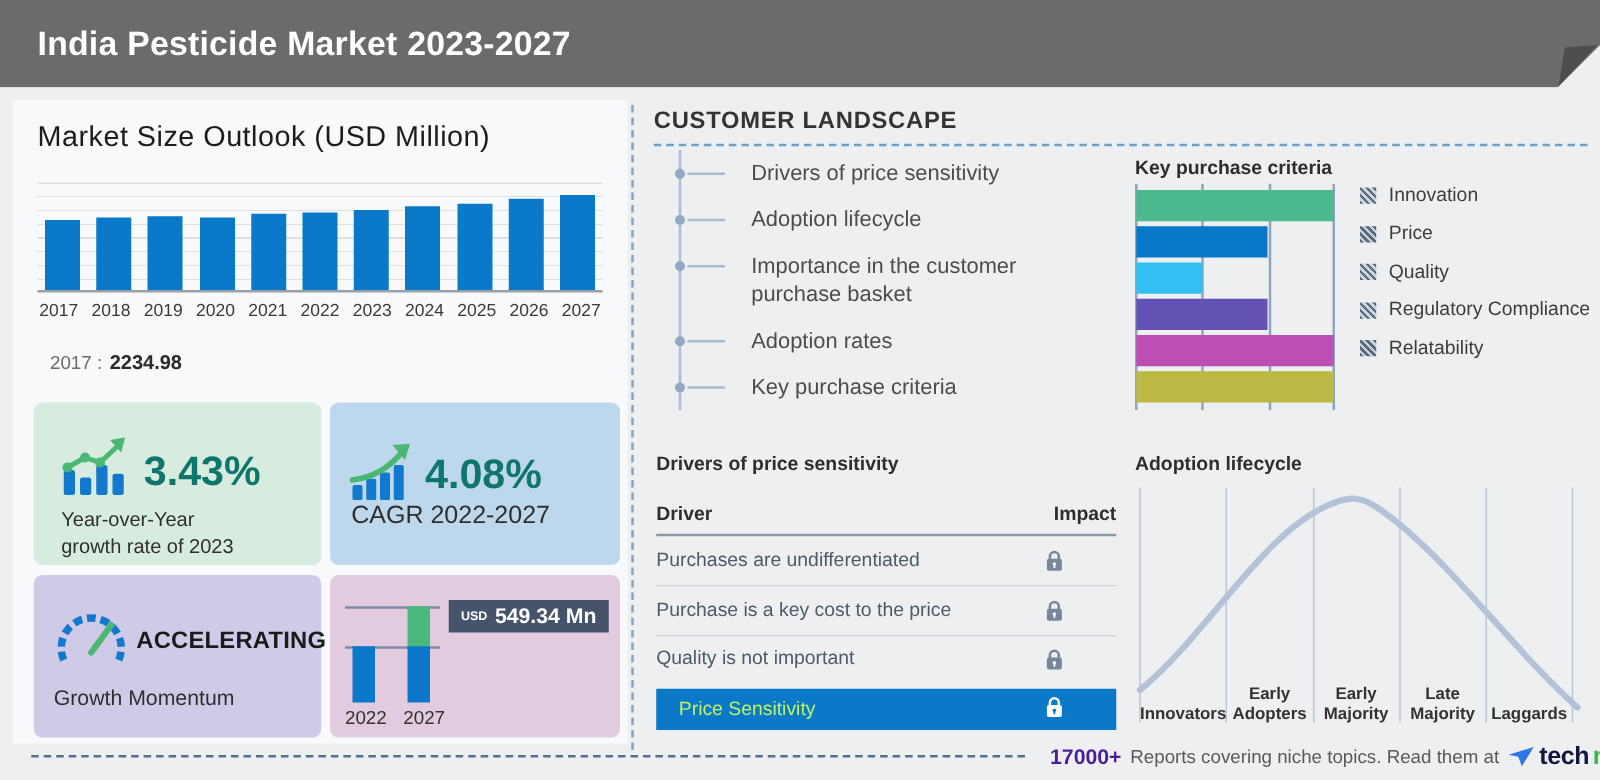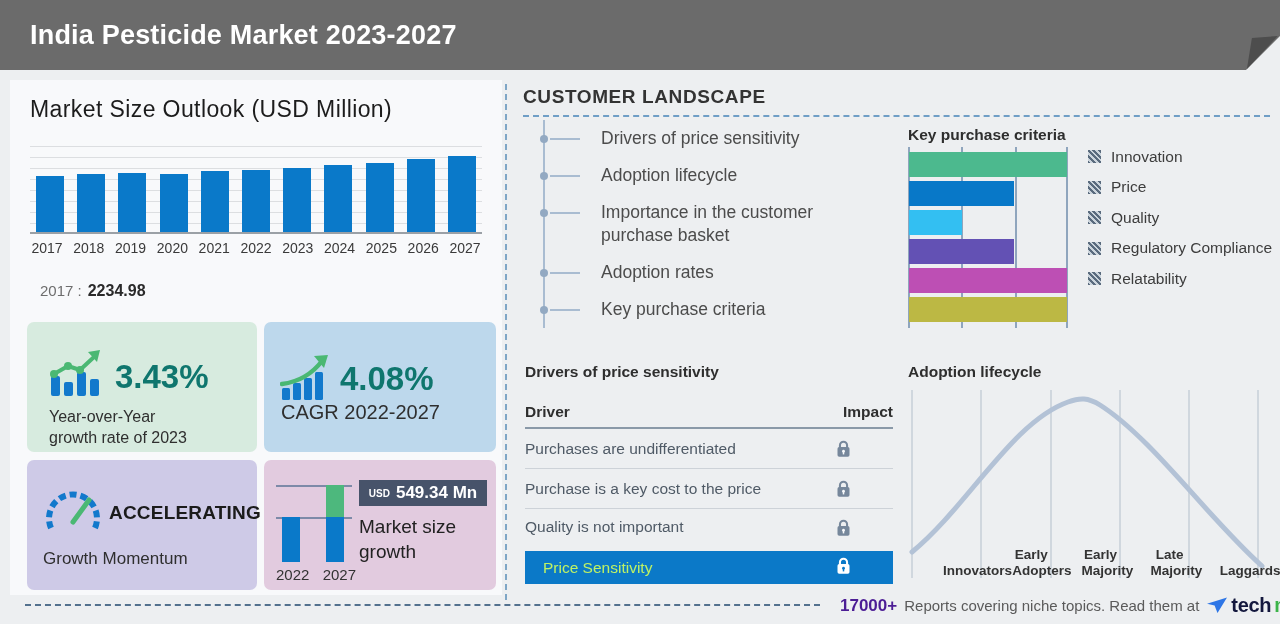--- a/index.html
+++ b/index.html
@@ -73,21 +73,21 @@
                border-bottom:2px solid #8a99a8; font-size:15.5px; font-weight:bold; color:#2e2e2e; }
   .ps-row { display:flex; justify-content:space-between; align-items:center; height:40px;
             border-bottom:1px solid #cdd2d8; font-size:15.5px; color:#4f5a66; }
   .ps-row:last-child { border-bottom:none; height:36px; }
   .ps-row .lock, .ps-highlight .lock { margin-right:42px; }
   .ps-highlight { margin-top:6px; height:33px; background:#0b79c8; display:flex; justify-content:space-between;
                   align-items:center; padding-left:18px; font-size:15.5px; color:#bef264; }
 
   
   .lc-wrap { position:absolute; left:908px; top:388px; width:362px; height:196px; }
-  .lc-label { position:absolute; width:69px; bottom:5px; text-align:center; font-size:13.5px; font-weight:bold; color:#333; line-height:16px;padding-left:31px; }
+  .lc-label { position:absolute; width:69px; bottom:5px; text-align:center; font-size:13.5px; font-weight:bold; color:#333; line-height:16px; }
 
   
   .footer-line { position:absolute; left:25px; top:604px; width:795px; border-top:2px dashed #53718e; }
   .footer { position:absolute; left:840px; top:594px; display:flex; align-items:center; gap:7px; white-space:nowrap; }
   .footer .cnt { font-size:17px; font-weight:bold; color:#4c1d95; }
   .footer .txt { font-size:15px; color:#5a5a5a; }
   .brand { display:flex; align-items:center; gap:3px; font-size:20px; font-weight:bold; letter-spacing:-.3px; }
   .brand .t1 { color:#13173d; }
   .brand .t2 { color:#3cb44a; }
 </style>
@@ -182,24 +182,20 @@
         <div class="gw-bar" style="left:50px; top:3px;  height:32px; background:#4db87d"></div>
         <div class="gw-bar" style="left:50px; top:35px; height:45px; background:#0a79c9"></div>
       </div>
       <div class="gw-years">
         <span>2022</span>
         <span>2027</span>
       </div>
       <div class="gw-badge">
         <span class="cur">USD</span>
         <span class="amt">549.34 Mn</span>
-      </div>
-      <div class="gw-label">
-        <span>Market size</span><br>
-        <span>growth</span>
       </div>
     </div>
   </div>
 
   <div class="v-divider"></div>
 
   <div class="cl-title">CUSTOMER LANDSCAPE</div>
   <ul class="cl-list">
       <li class="cl-item">Drivers of price sensitivity</li>
       <li class="cl-item">Adoption lifecycle</li>

